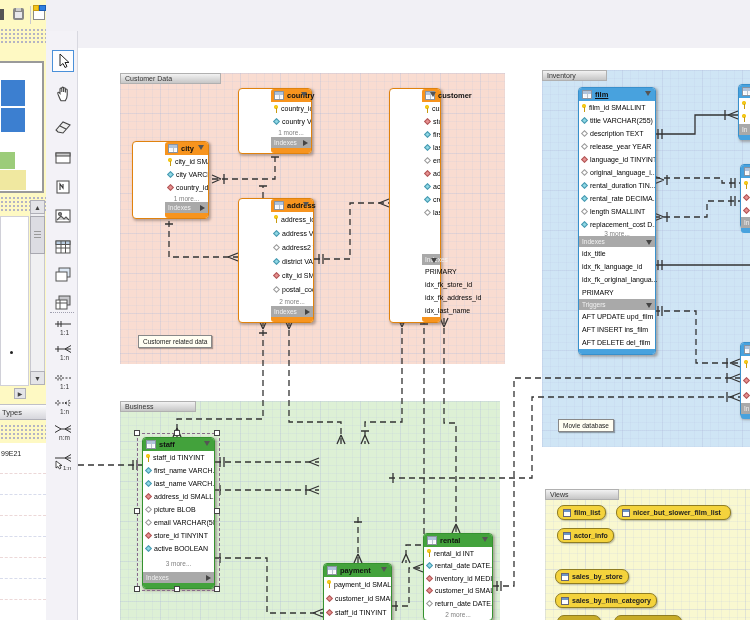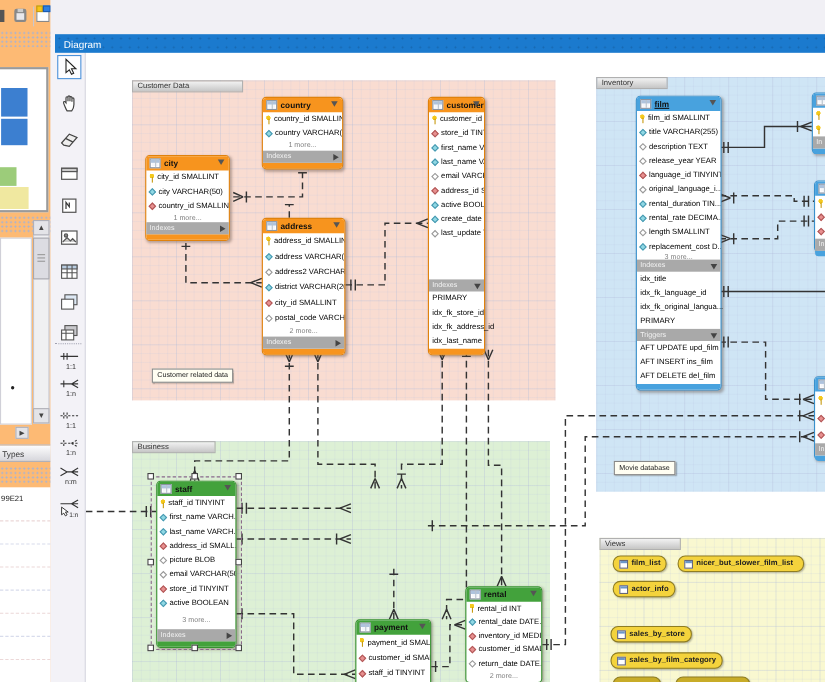--- a/index.html
+++ b/index.html
@@ -32,21 +32,21 @@
 .dr{background:#e89090;border:1px solid #b05858;}
 .dw{background:#fff;border:1px solid #999;}
 .more{text-align:center;color:#808080;font-size:6.5px;display:flex;align-items:center;justify-content:center;}
 .ind{background:#a9a9a9;color:#f2f2f2;height:11px;line-height:11px;padding:0 3px;position:relative;font-size:6.5px;}
 .ind .r{position:absolute;right:3px;top:2.5px;width:0;height:0;border-top:3px solid transparent;border-bottom:3px solid transparent;border-left:5px solid #444;}
 .ind .d{position:absolute;right:3px;top:3.5px;width:0;height:0;border-left:3px solid transparent;border-right:3px solid transparent;border-top:5px solid #444;}
 .irow{height:13px;line-height:13px;padding:0 3px;white-space:nowrap;color:#000;}
 .bot{height:5px;border-radius:0 0 3px 3px;}
 
 .or .hdr,.or .bot{background:#f7941e;}
-.or{border:1px solid #e0820d;}
+.or{border:1px solid #e0820d;padding-left:32px;}
 .gr .hdr,.gr .bot{background:#43a23c;}
 .gr{border:1px solid #35922f;}
 .bl .hdr,.bl .bot{background:#48a2de;text-decoration:underline;}
 .bl{border:1px solid #3890cc;}
 
 .vw{position:absolute;height:15px;background:#f4d33c;border:1px solid #8f7d22;border-radius:7px;display:flex;align-items:center;padding:0 5px;gap:3px;font-size:7px;font-weight:bold;color:#222;z-index:6;box-shadow:1px 1px 1.5px rgba(0,0,0,.25);}
 .vicon{width:8px;height:8px;background:#fff;border:1px solid #667;position:relative;flex:0 0 auto;}
 .vicon::before{content:"";position:absolute;left:0;top:0;right:0;height:2.5px;background:#6c96c8;}
 .note{position:absolute;background:#fffef2;border:1px solid #888;box-shadow:1px 1px 1px rgba(0,0,0,.3);font-size:6.5px;color:#222;padding:2px 4px;z-index:6;white-space:nowrap;}
 
@@ -427,21 +427,21 @@
   <div class="note" style="left:558px;top:419px;">Movie database</div>
 
   <div class="vw" style="left:557px;top:505px;"><span class="vicon"></span>film_list</div>
   <div class="vw" style="left:616px;top:505px;width:115px;"><span class="vicon"></span>nicer_but_slower_film_list</div>
   <div class="vw" style="left:557px;top:528px;"><span class="vicon"></span>actor_info</div>
   <div class="vw" style="left:555px;top:569px;"><span class="vicon"></span>sales_by_store</div>
   <div class="vw" style="left:555px;top:593px;"><span class="vicon"></span>sales_by_film_category</div>
   <div class="vw" style="left:557px;top:615px;width:44px;background:#c8ac28;"></div>
   <div class="vw" style="left:614px;top:615px;width:68px;background:#c8ac28;"></div>
 
-  <div class="abs" id="leftpanel" style="left:0;top:0;width:46px;height:620px;background:#fdba74;z-index:10;">
+  <div class="abs" id="leftpanel" style="left:0;top:0;width:46px;height:620px;background:#fef9c3;z-index:10;">
     <div class="abs" style="left:0;top:9px;width:4px;height:11px;background:#555;"></div>
     <div class="abs" style="left:13px;top:8px;width:11px;height:12px;background:#888;border-radius:2px;">
         <div class="abs" style="left:2px;top:4px;width:7px;height:6px;background:#e8e8ec;"></div>
         <div class="abs" style="left:3px;top:0;width:5px;height:3px;background:#ccc;"></div>
       </div>
     <div class="abs" style="left:30px;top:6px;width:1px;height:18px;background:#c8c8d0;"></div>
     <div class="abs" style="left:33px;top:5px;width:12px;height:15px;background:#fff;border:1px solid #888;"></div>
     <div class="abs" style="left:33px;top:5px;width:6px;height:6px;background:#f5c518;border:1px solid #c89a10;"></div>
     <div class="abs" style="left:39px;top:5px;width:7px;height:6px;background:#2f7fe0;border:1px solid #1c5cb0;"></div>
     <div class="abs dots" style="left:0;top:28px;width:46px;height:15px;"></div>
@@ -563,18 +563,15 @@
       </svg>
   </div>
   <div class="tbtn" style="top:450px;">
     <svg width="22" height="22" stroke="#333" stroke-width="1" fill="none">
         <path d="M3,8 H13 M13,8 L19,4.5 M13,8 L19,8 M13,8 L19,11.5"></path>
         <path d="M4,11 L4,18 L6,16.5 L7.5,19 L9,18 L7.5,15.5 L10,15.5 Z" fill="#fff" stroke="#222" stroke-width="0.8"></path>
         <text x="11" y="20" font-size="6" fill="#333" stroke="none">1:n</text>
       </svg>
   </div>
 
-  <div class="abs" style="left:50px;top:31px;width:700px;height:17px;background:#1b7ace;z-index:11;background-image:radial-gradient(circle,rgba(10,55,100,.28) 0.8px,transparent 1px);background-size:8px 8px;">
-    <span style="color:#fff;font-size:9px;line-height:17px;padding-left:8px;display:inline-block;">Diagram</span>
-  </div>
 
   <div class="abs" style="left:46px;top:0;width:704px;height:31px;background:#f1f0f5;z-index:11;"></div>
 </div>
 
 </body></html>

